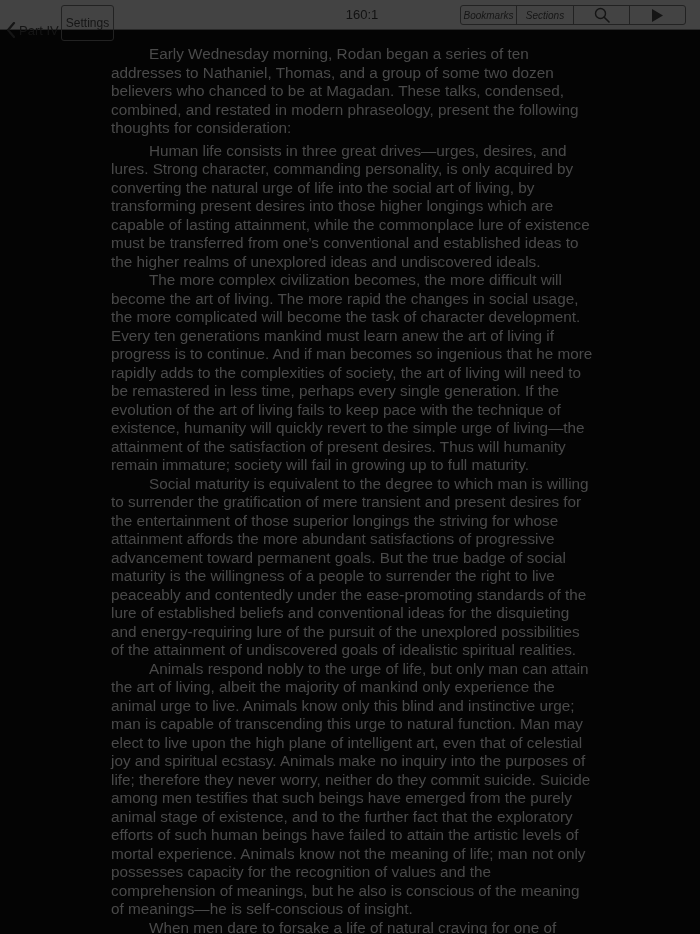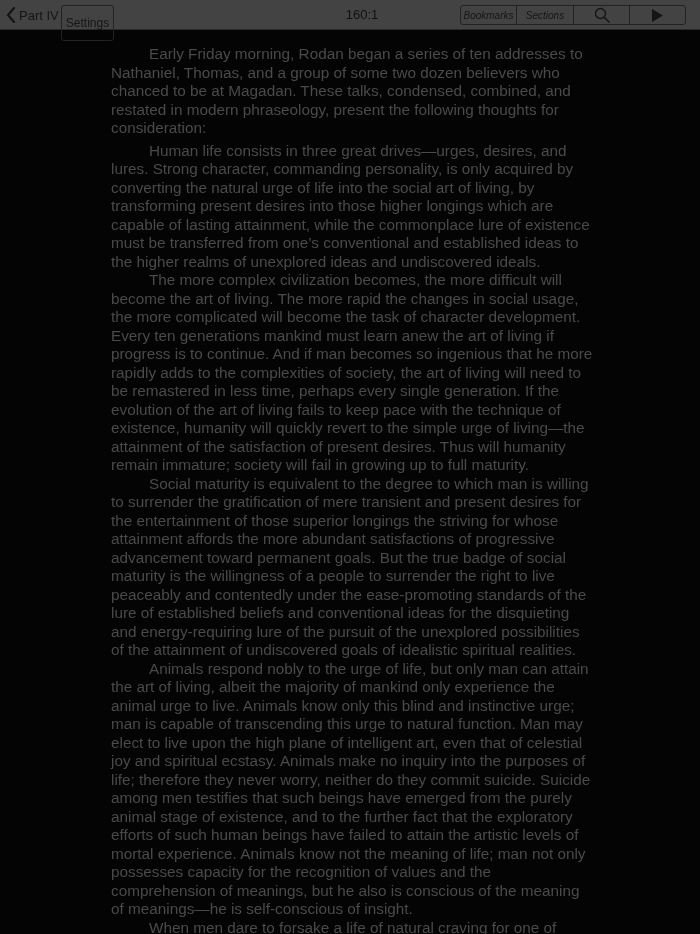--- a/index.html
+++ b/index.html
@@ -19,21 +19,21 @@
       left: 0; top: 0;
       width: 700px;
       height: 30px;
       background: #434343;
       border-bottom: 1px solid #2a2a2a;
       box-sizing: border-box;
     }
     .back-btn {
       position: absolute;
       left: 6px;
-      top: 5px;
+      top: 20px;
       height: 20px;
       display: flex;
       align-items: center;
       color: #151515;
       font-size: 13px;
       cursor: pointer;
     }
     .back-btn svg { margin-right: 3px; }
     .settings-btn {
       position: absolute;
@@ -130,19 +130,19 @@
     </div>
     <div class="seg play">
       <svg width="13" height="13" viewBox="0 0 13 13">
         <polygon points="1,0 12,6.5 1,13" fill="#151515"></polygon>
       </svg>
     </div>
   </div>
 </div>
 
 <div class="content">
-  <p class="first">Early Friday morning, Rodan began a series of ten addresses to Nathaniel, Thomas, and a group of some two dozen believers who chanced to be at Magadan. These talks, condensed, combined, and restated in modern phraseology, present the following thoughts for consideration:</p>
+  <p class="first">Early Wednesday morning, Rodan began a series of ten addresses to Nathaniel, Thomas, and a group of some two dozen believers who chanced to be at Magadan. These talks, condensed, combined, and restated in modern phraseology, present the following thoughts for consideration:</p>
   <p>Human life consists in three great drives—urges, desires, and lures. Strong character, commanding personality, is only acquired by converting the natural urge of life into the social art of living, by transforming present desires into those higher longings which are capable of lasting attainment, while the commonplace lure of existence must be transferred from one’s conventional and established ideas to the higher realms of unexplored ideas and undiscovered ideals.</p>
   <p>The more complex civilization becomes, the more difficult will become the art of living. The more rapid the changes in social usage, the more complicated will become the task of character development. Every ten generations mankind must learn anew the art of living if progress is to continue. And if man becomes so ingenious that he more rapidly adds to the complexities of society, the art of living will need to be remastered in less time, perhaps every single generation. If the evolution of the art of living fails to keep pace with the technique of existence, humanity will quickly revert to the simple urge of living—the attainment of the satisfaction of present desires. Thus will humanity remain immature; society will fail in growing up to full maturity.</p>
   <p>Social maturity is equivalent to the degree to which man is willing to surrender the gratification of mere transient and present desires for the entertainment of those superior longings the striving for whose attainment affords the more abundant satisfactions of progressive advancement toward permanent goals. But the true badge of social maturity is the willingness of a people to surrender the right to live peaceably and contentedly under the ease-promoting standards of the lure of established beliefs and conventional ideas for the disquieting and energy-requiring lure of the pursuit of the unexplored possibilities of the attainment of undiscovered goals of idealistic spiritual realities.</p>
   <p>Animals respond nobly to the urge of life, but only man can attain the art of living, albeit the majority of mankind only experience the animal urge to live. Animals know only this blind and instinctive urge; man is capable of transcending this urge to natural function. Man may elect to live upon the high plane of intelligent art, even that of celestial joy and spiritual ecstasy. Animals make no inquiry into the purposes of life; therefore they never worry, neither do they commit suicide. Suicide among men testifies that such beings have emerged from the purely animal stage of existence, and to the further fact that the exploratory efforts of such human beings have failed to attain the artistic levels of mortal experience. Animals know not the meaning of life; man not only possesses capacity for the recognition of values and the comprehension of meanings, but he also is conscious of the meaning of meanings—he is self-conscious of insight.</p>
   <p>When men dare to forsake a life of natural craving for one of</p>
 </div>
 
 </body></html>

